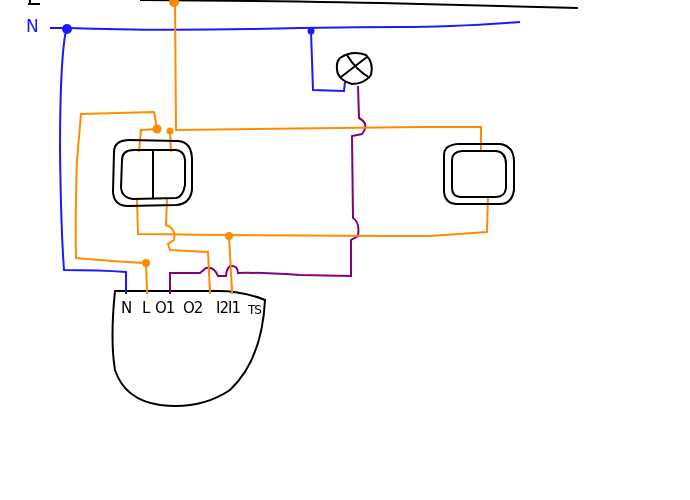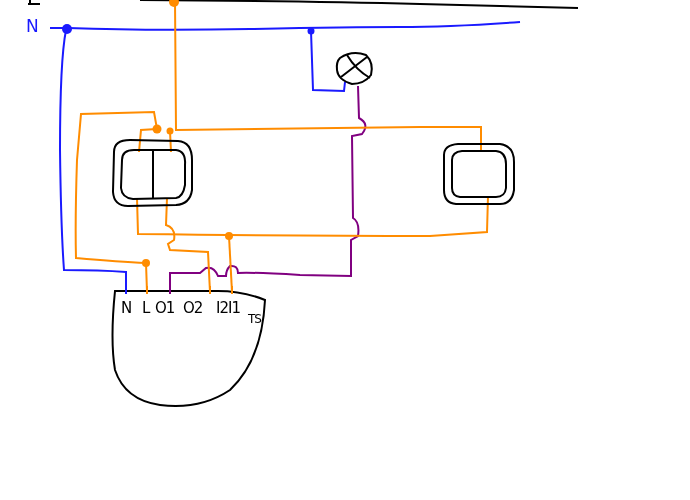--- a/index.html
+++ b/index.html
@@ -63,13 +63,13 @@
 </svg>
 
 <div class="nlbl">N</div>
 
 <div class="term" style="left:121px">N</div>
 <div class="term" style="left:142px">L</div>
 <div class="term" style="left:155px">O1</div>
 <div class="term" style="left:183px">O2</div>
 <div class="term" style="left:216px">I2</div>
 <div class="term" style="left:228px">I1</div>
-<div class="term" style="left:248px;font-size:12px;top:312px">TS</div>
+<div class="term" style="left:248px;font-size:12px;top:303px">TS</div>
 
 </body></html>

